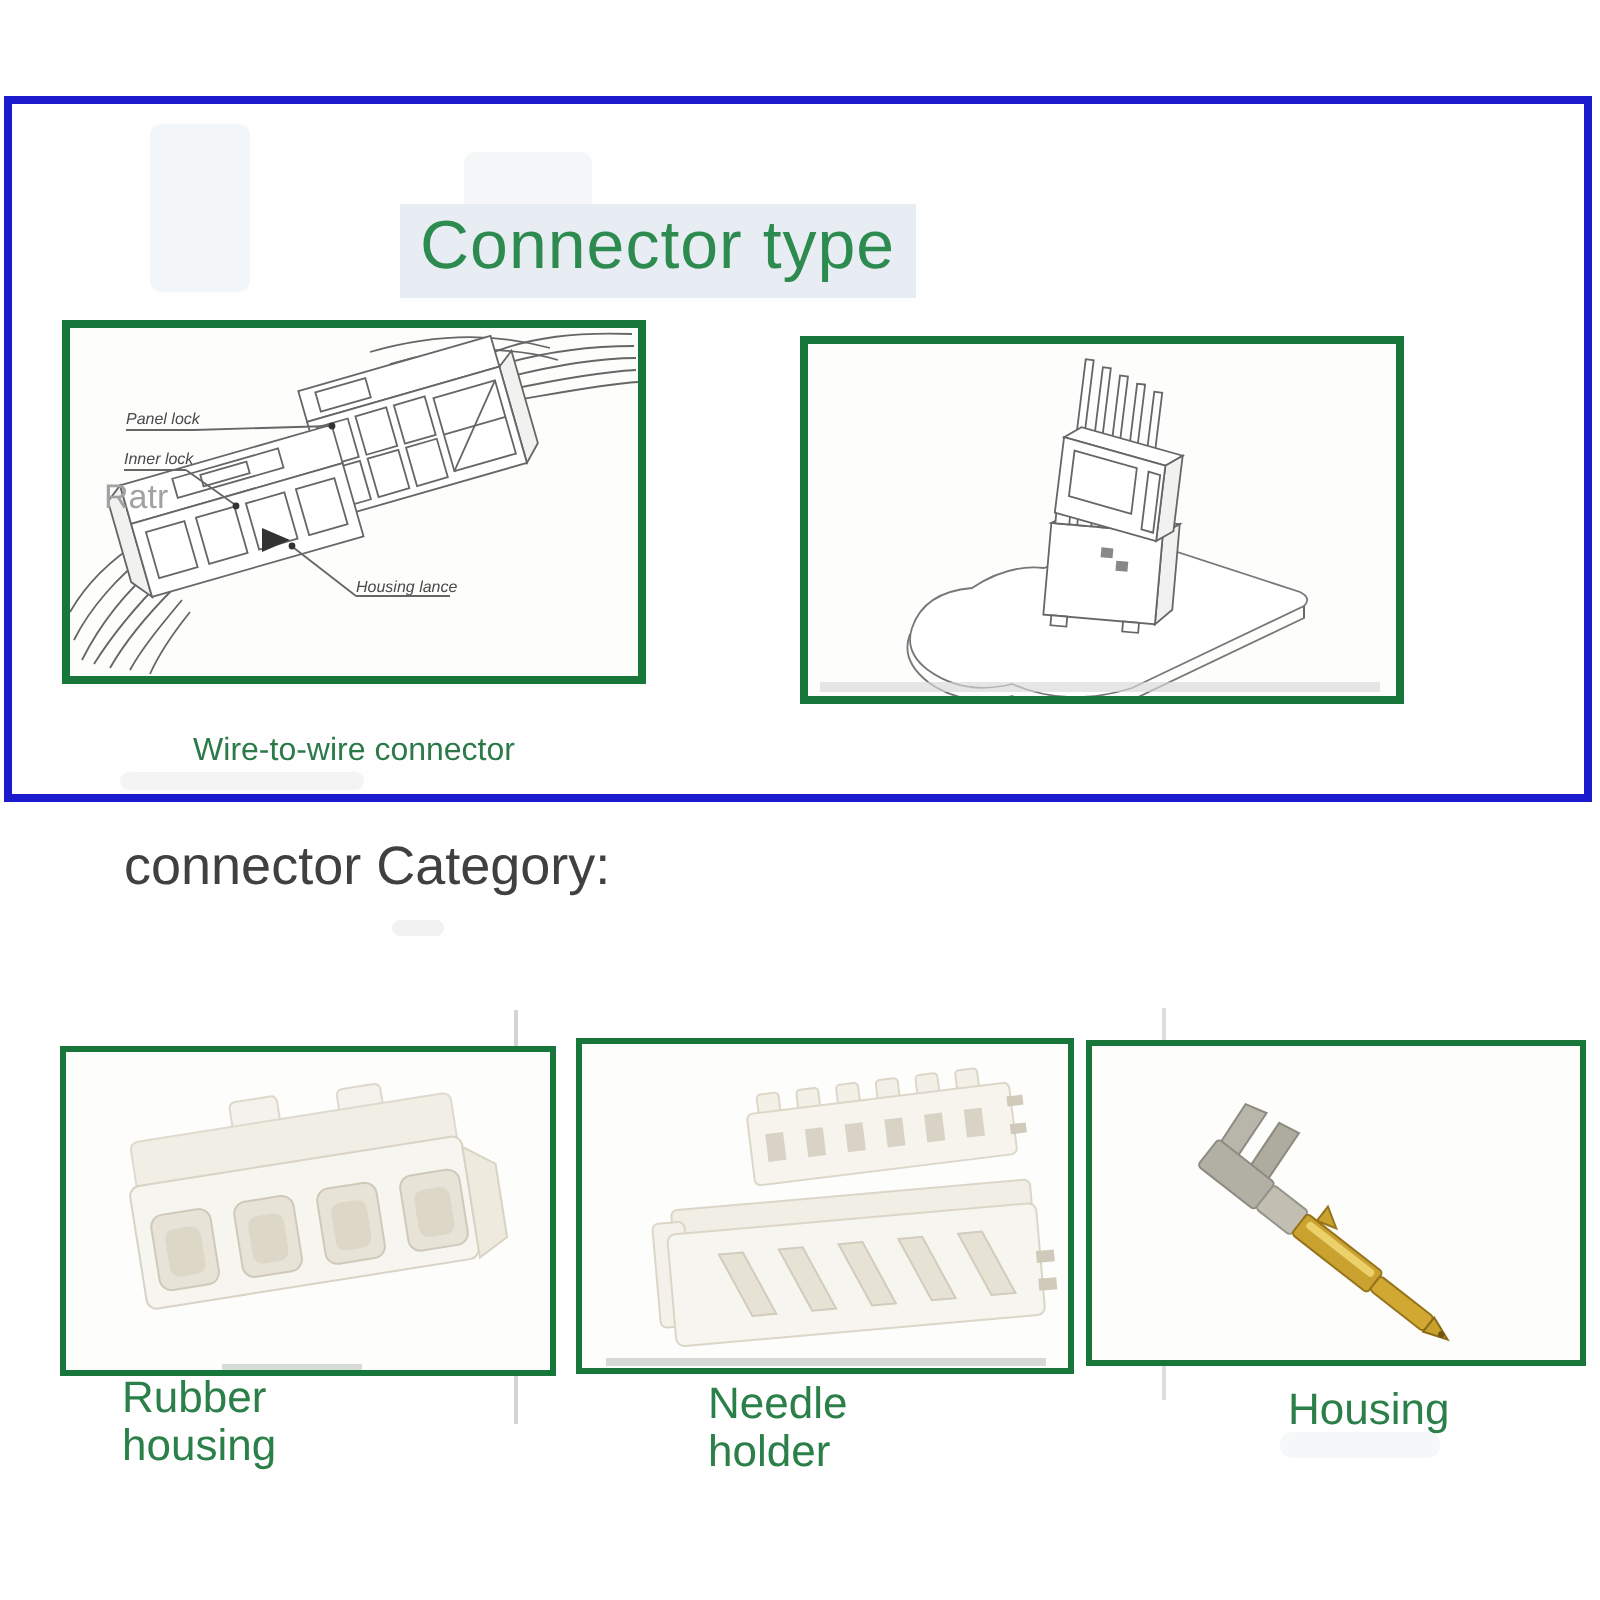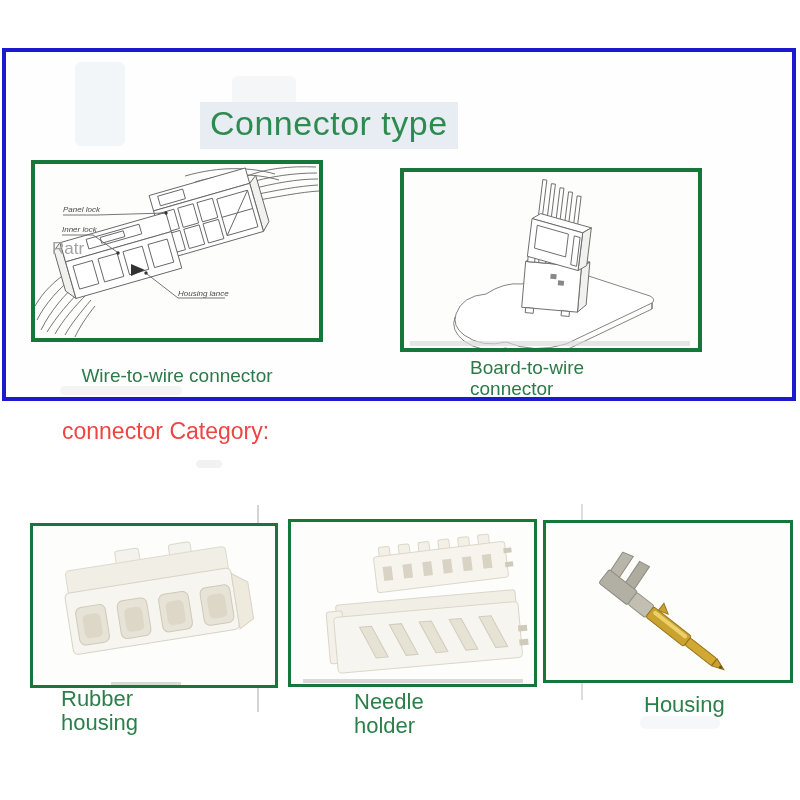--- a/index.html
+++ b/index.html
@@ -18,28 +18,28 @@
     left:194px;top:50px;padding:2px 10px 6px 10px;
     background:#e8edf3;color:#2e8b4f;font-size:34px;letter-spacing:0.5px;
     white-space:nowrap;
   }
   .diagram-box{
     border:4px solid #17773b;box-sizing:border-box;background:#fdfdfc;
   }
   .diagram-box.left{left:25px;top:108px;width:292px;height:182px;}
   .diagram-box.right{left:394px;top:116px;width:302px;height:184px;}
   .strip{background:#d9d9d9;opacity:0.65;}
-  .caption{color:#2c7a49;font-size:19px;line-height:21px;}
+  .caption{color:#2c7a49;font-size:16px;line-height:21px;}
   .caption.left-caption{left:25px;top:313px;width:292px;text-align:center;}
   .caption.right-caption{left:464px;top:305px;text-align:left;}
   .caption span{display:block;}
   .caption span:empty{display:none;}
   
   .category-heading{
-    left:62px;top:418px;font-size:23px;color:#ef4444;white-space:nowrap;
+    left:62px;top:418px;font-size:27px;color:#404040;white-space:nowrap;
   }
   .vdivider{width:2px;background:#c6c6c6;}
   .vdivider.d1{left:257px;top:505px;height:207px;opacity:0.75;}
   .vdivider.d2{left:581px;top:504px;height:196px;opacity:0.8;background:#d5d5d5;}
   .product-box{
     border:3px solid #17773b;box-sizing:border-box;background:#fdfdfc;
   }
   .product-box.b1{left:30px;top:523px;width:248px;height:165px;}
   .product-box.b2{left:288px;top:519px;width:249px;height:168px;}
   .product-box.b3{left:543px;top:520px;width:250px;height:163px;}
@@ -176,24 +176,20 @@
           <polygon class="lnfill" points="126,50 178,58 178,96 126,88"></polygon>
           <polygon class="lnfill" points="132,56 164,61 164,84 132,79"></polygon>
           <polygon class="lnfill" points="170,62 176,63 176,92 170,91"></polygon>
         </g>
       </svg>
     </div>
 
     <div class="abs strip" style="left:404px;top:289px;width:280px;height:5px;"></div>
 
     <div class="abs caption left-caption">Wire-to-wire connector</div>
-    <div class="abs caption right-caption">
-      <span>Board-to-wire</span>
-      <span>connector</span>
-    </div>
   </div>
 
   <div class="abs category-heading">connector Category:</div>
   <div class="abs smudge" style="left:196px;top:460px;width:26px;height:8px;opacity:.5;background:#e6e6e6;"></div>
 
   <div class="abs vdivider d1"></div>
   <div class="abs vdivider d2"></div>
 
   <div class="abs product-box b1">
     <svg width="242" height="159" viewBox="0 0 242 159">

